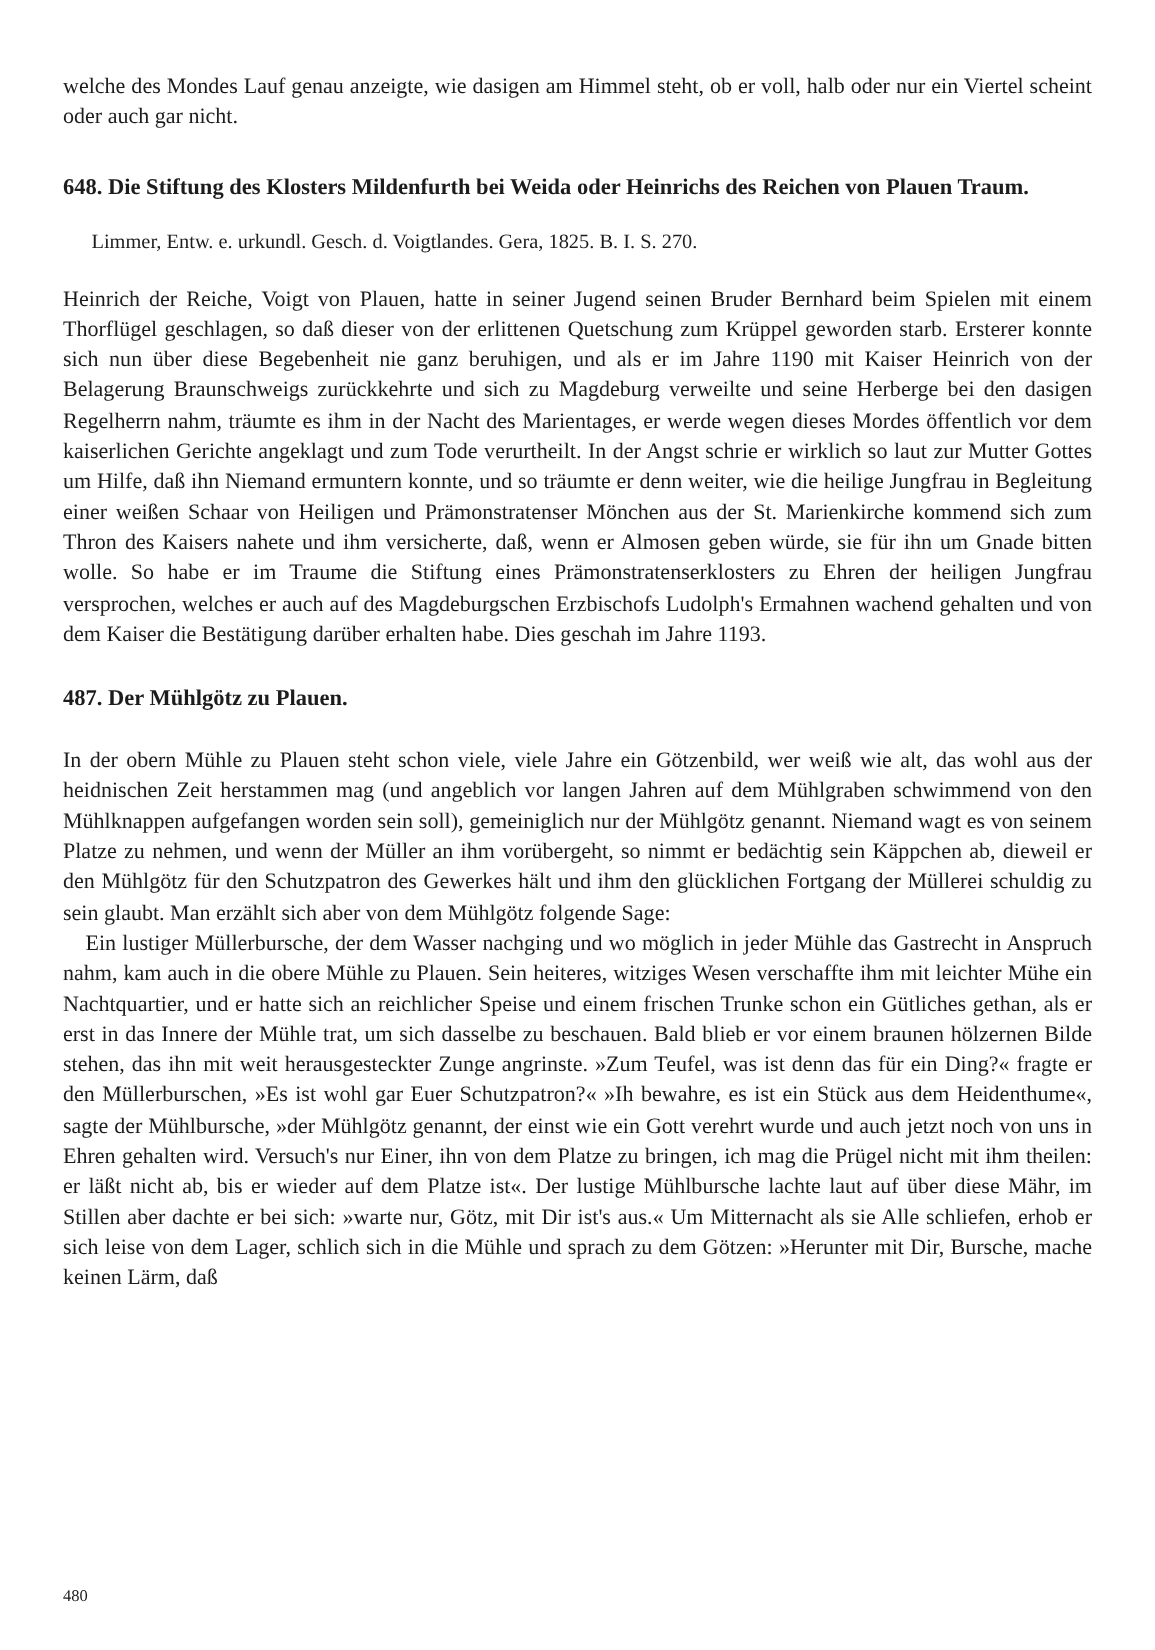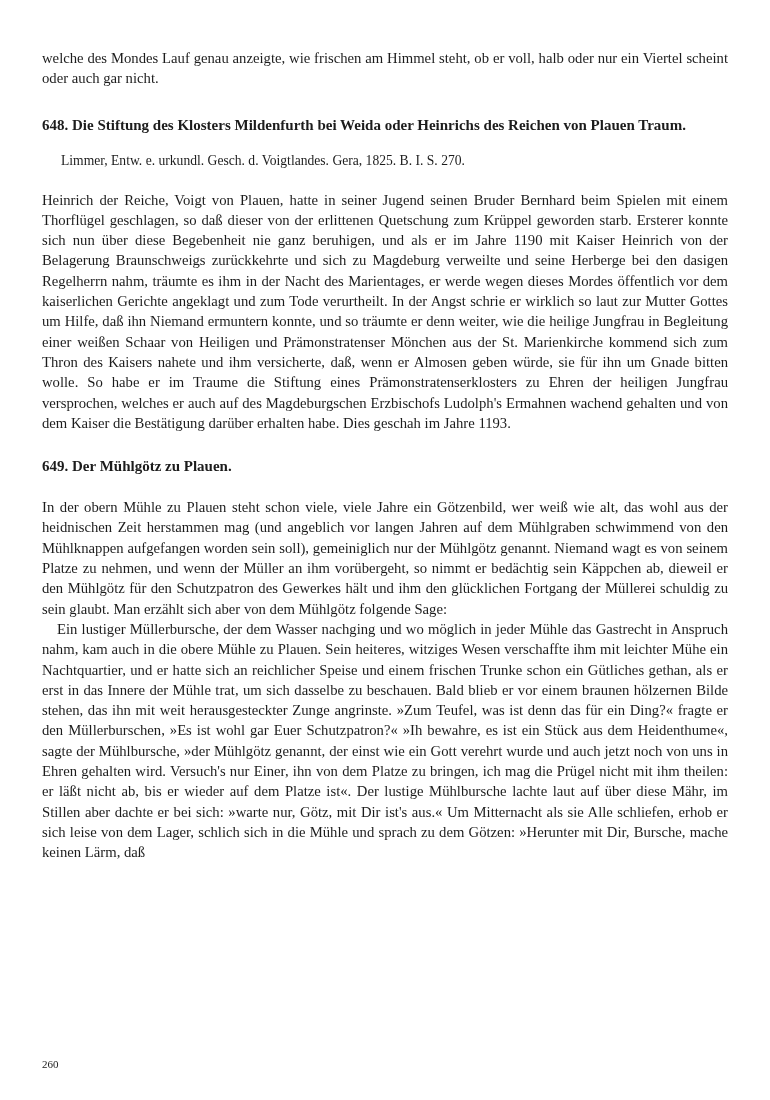--- a/index.html
+++ b/index.html
@@ -47,30 +47,30 @@
     bottom: 30px;
     font-size: 11px;
     line-height: 12px;
   }
 </style>
 </head>
 <body>
 
 <div class="page">
 
-  <p class="body-text">welche des Mondes Lauf genau anzeigte, wie frischen am Himmel steht, ob er voll, halb oder nur ein Viertel scheint oder auch gar nicht.</p>
+  <p class="body-text">welche des Mondes Lauf genau anzeigte, wie dasigen am Himmel steht, ob er voll, halb oder nur ein Viertel scheint oder auch gar nicht.</p>
 
   <h2 class="heading">648. Die Stiftung des Klosters Mildenfurth bei Weida oder Heinrichs des Reichen von Plauen Traum.</h2>
 
   <p class="source">Limmer, Entw. e. urkundl. Gesch. d. Voigtlandes. Gera, 1825. B. I. S. 270.</p>
 
   <p class="body-text first-para">Heinrich der Reiche, Voigt von Plauen, hatte in seiner Jugend seinen Bruder Bernhard beim Spielen mit einem Thorflügel geschlagen, so daß dieser von der erlittenen Quetschung zum Krüppel geworden starb. Ersterer konnte sich nun über diese Begebenheit nie ganz beruhigen, und als er im Jahre 1190 mit Kaiser Heinrich von der Belagerung Braunschweigs zurückkehrte und sich zu Magdeburg verweilte und seine Herberge bei den dasigen Regelherrn nahm, träumte es ihm in der Nacht des Marientages, er werde wegen dieses Mordes öffentlich vor dem kaiserlichen Gerichte angeklagt und zum Tode verurtheilt. In der Angst schrie er wirklich so laut zur Mutter Gottes um Hilfe, daß ihn Niemand ermuntern konnte, und so träumte er denn weiter, wie die heilige Jungfrau in Begleitung einer weißen Schaar von Heiligen und Prämonstratenser Mönchen aus der St. Marienkirche kommend sich zum Thron des Kaisers nahete und ihm versicherte, daß, wenn er Almosen geben würde, sie für ihn um Gnade bitten wolle. So habe er im Traume die Stiftung eines Prämonstratenserklosters zu Ehren der heiligen Jungfrau versprochen, welches er auch auf des Magdeburgschen Erzbischofs Ludolph's Ermahnen wachend gehalten und von dem Kaiser die Bestätigung darüber erhalten habe. Dies geschah im Jahre 1193.</p>
 
-  <h2 class="heading second">649. Der Mühlgötz zu Plauen.</h2>
+  <h2 class="heading second">487. Der Mühlgötz zu Plauen.</h2>
 
 
   <p class="body-text first-para">In der obern Mühle zu Plauen steht schon viele, viele Jahre ein Götzenbild, wer weiß wie alt, das wohl aus der heidnischen Zeit herstammen mag (und angeblich vor langen Jahren auf dem Mühlgraben schwimmend von den Mühlknappen aufgefangen worden sein soll), gemeiniglich nur der Mühlgötz genannt. Niemand wagt es von seinem Platze zu nehmen, und wenn der Müller an ihm vorübergeht, so nimmt er bedächtig sein Käppchen ab, dieweil er den Mühlgötz für den Schutzpatron des Gewerkes hält und ihm den glücklichen Fortgang der Müllerei schuldig zu sein glaubt. Man erzählt sich aber von dem Mühlgötz folgende Sage:</p>
 
   <p class="body-text indent">Ein lustiger Müllerbursche, der dem Wasser nachging und wo möglich in jeder Mühle das Gastrecht in Anspruch nahm, kam auch in die obere Mühle zu Plauen. Sein heiteres, witziges Wesen verschaffte ihm mit leichter Mühe ein Nachtquartier, und er hatte sich an reichlicher Speise und einem frischen Trunke schon ein Gütliches gethan, als er erst in das Innere der Mühle trat, um sich dasselbe zu beschauen. Bald blieb er vor einem braunen hölzernen Bilde stehen, das ihn mit weit herausgesteckter Zunge angrinste. »Zum Teufel, was ist denn das für ein Ding?« fragte er den Müllerburschen, »Es ist wohl gar Euer Schutzpatron?« »Ih bewahre, es ist ein Stück aus dem Heidenthume«, sagte der Mühlbursche, »der Mühlgötz genannt, der einst wie ein Gott verehrt wurde und auch jetzt noch von uns in Ehren gehalten wird. Versuch's nur Einer, ihn von dem Platze zu bringen, ich mag die Prügel nicht mit ihm theilen: er läßt nicht ab, bis er wieder auf dem Platze ist«. Der lustige Mühlbursche lachte laut auf über diese Mähr, im Stillen aber dachte er bei sich: »warte nur, Götz, mit Dir ist's aus.« Um Mitternacht als sie Alle schliefen, erhob er sich leise von dem Lager, schlich sich in die Mühle und sprach zu dem Götzen: »Herunter mit Dir, Bursche, mache keinen Lärm, daß</p>
 
-  <div class="page-number">260</div>
+  <div class="page-number">480</div>
 
 </div>
 
 </body></html>

